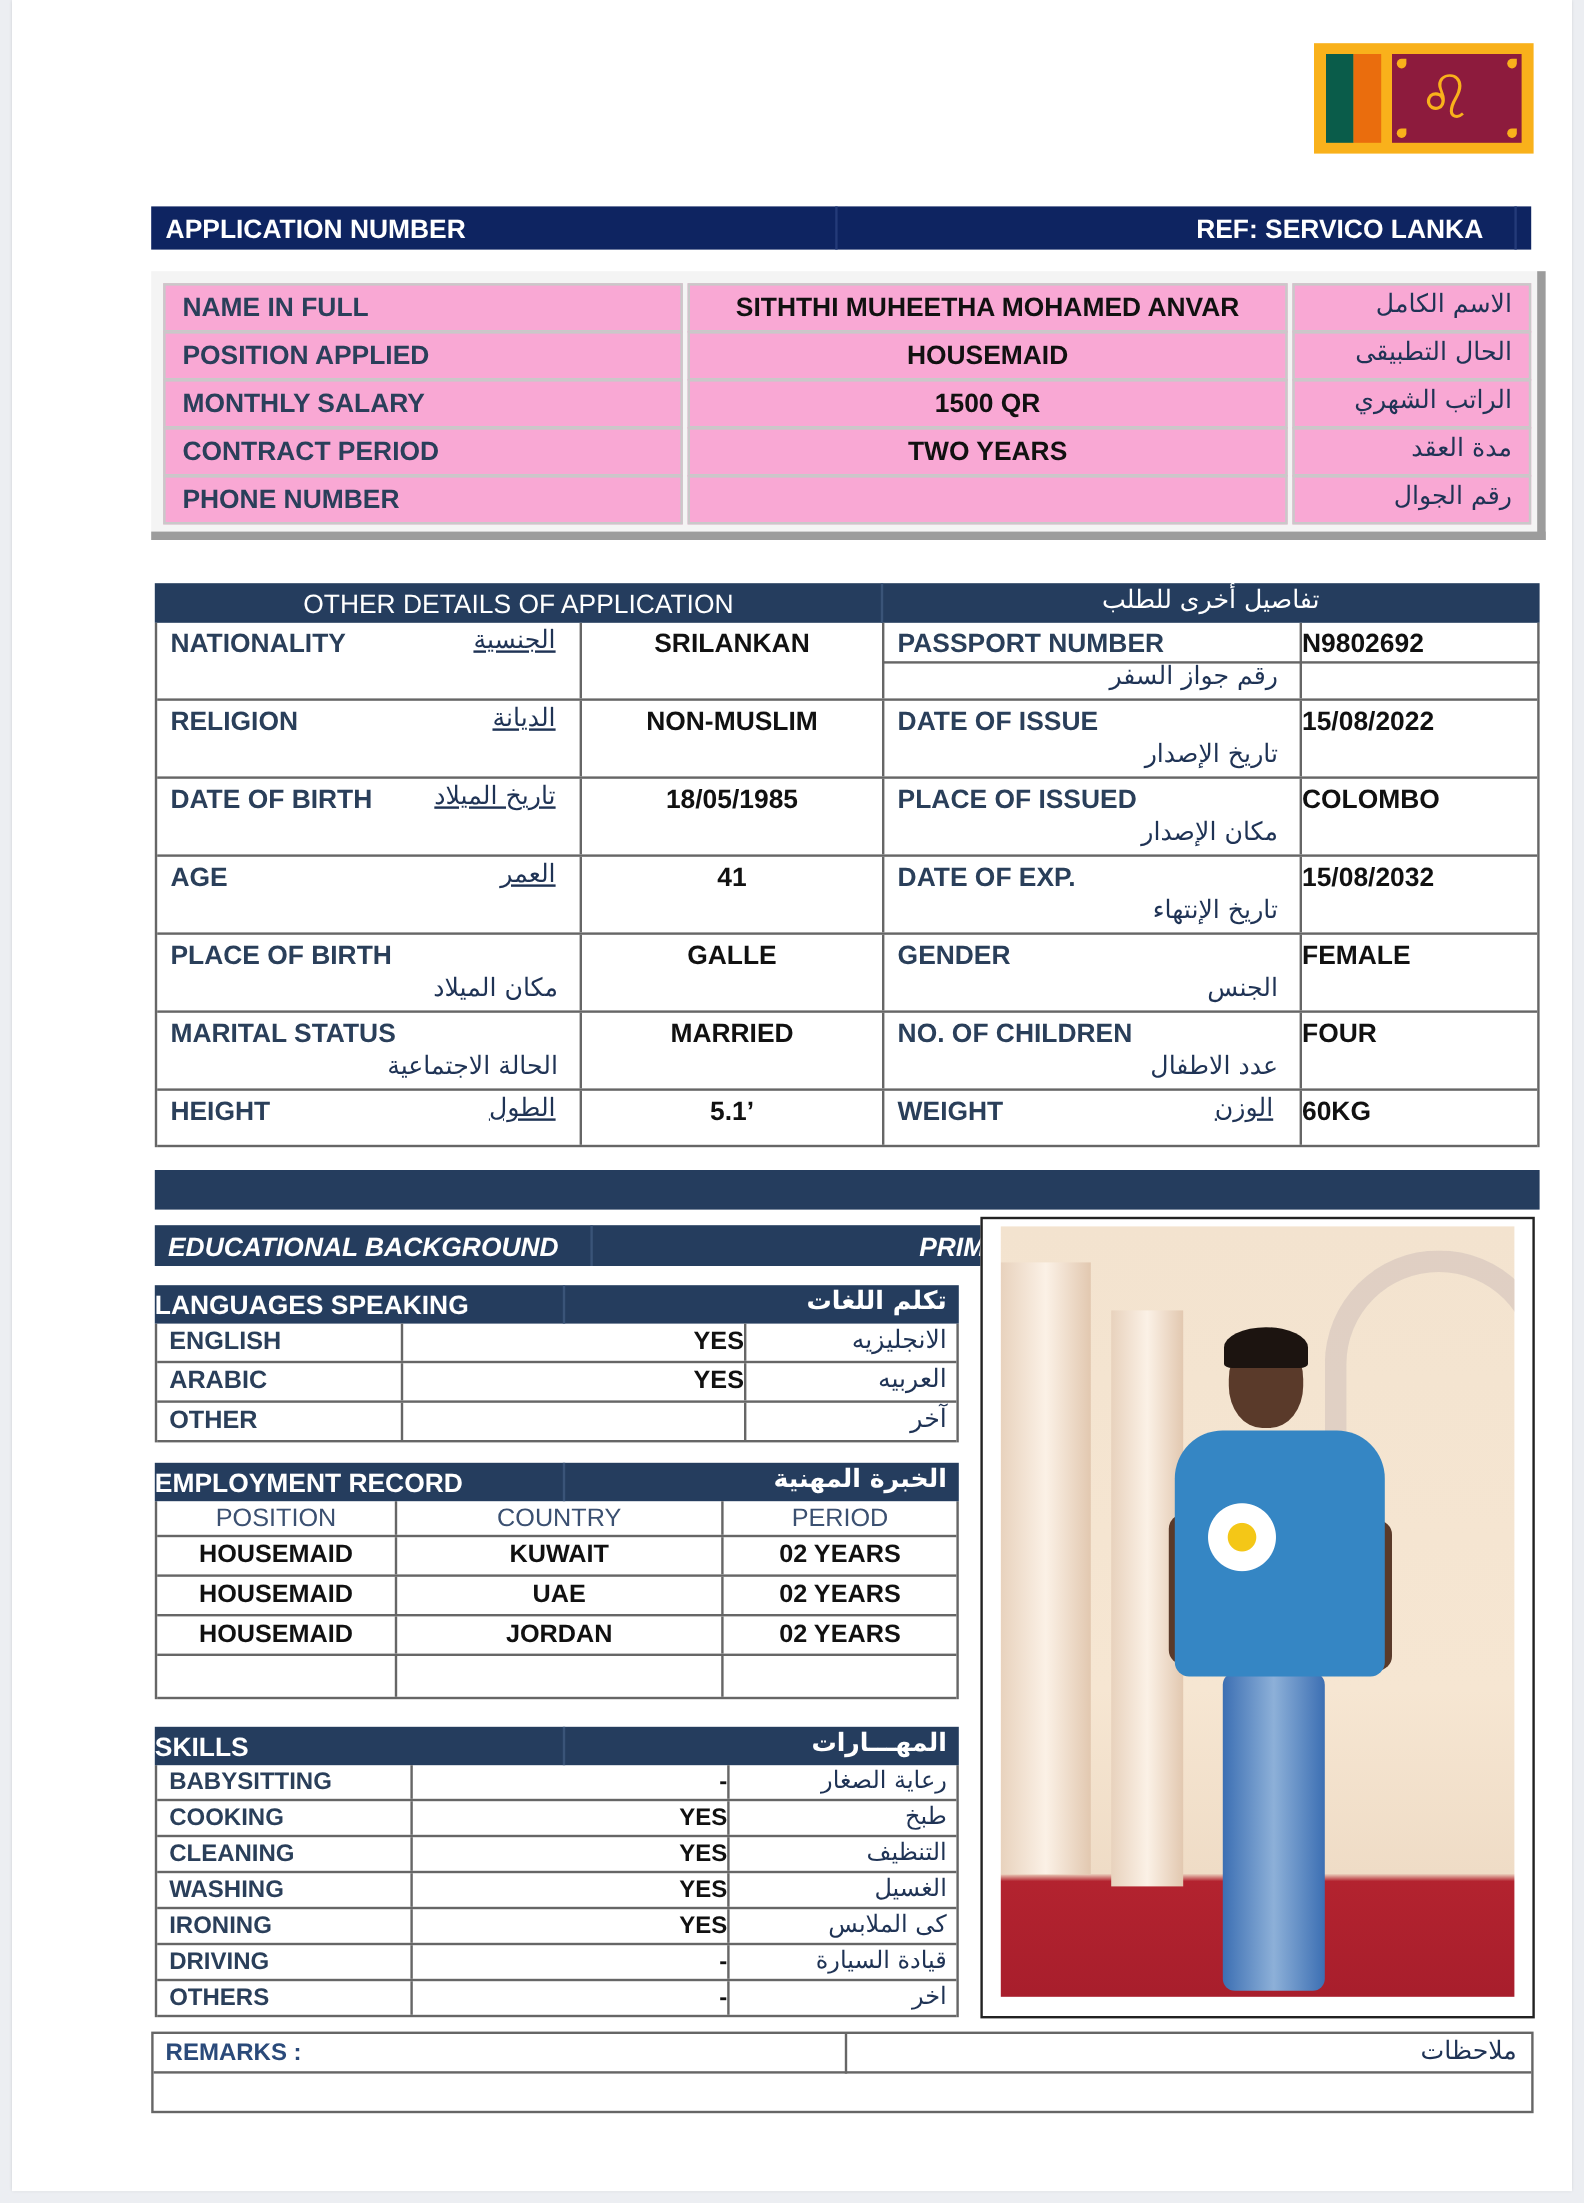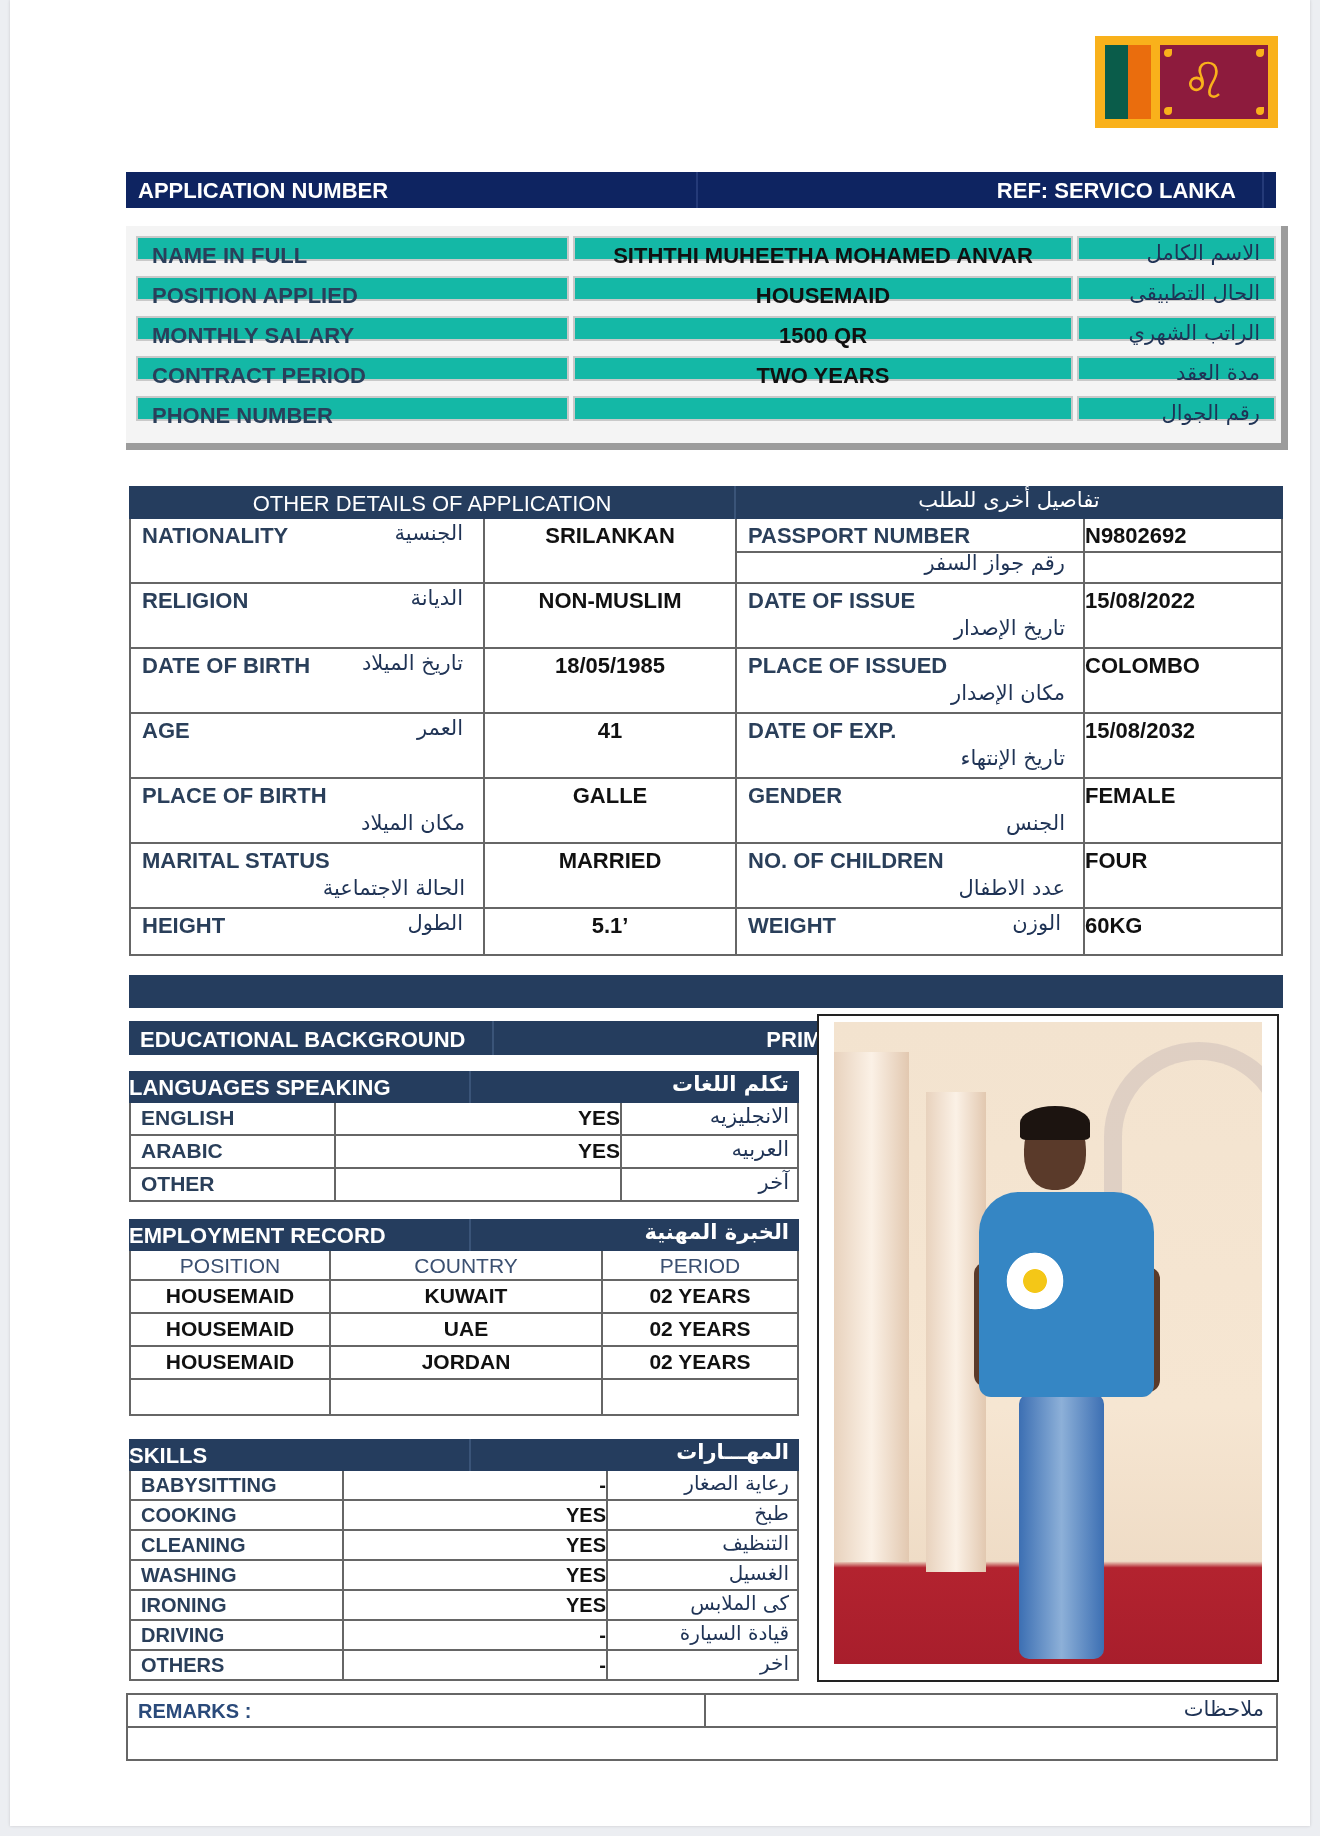--- a/index.html
+++ b/index.html
@@ -24,47 +24,47 @@
   
   .hdr { left: 116px; top: 172px; width: 1150px; height: 36px; color: #fff; font-weight: bold; font-size: 22px; }
   .hdr .l { position: absolute; left: 12px; top: 6px; }
   .hdr .r { position: absolute; right: 40px; top: 6px; }
   .hdr .div1 { position: absolute; left: 570px; top: 0; width: 2px; height: 36px; background: #243a78; }
   .hdr .div2 { position: absolute; right: 12px; top: 0; width: 2px; height: 36px; background: #243a78; }
 
   
   .basic { left: 116px; top: 226px; width: 1162px; height: 224px; background: #f4f4f4; border-right: 7px solid #9c9c9c; border-bottom: 7px solid #9c9c9c; }
   .basic .row { position: absolute; left: 10px; height: 36px; width: 1140px; }
-  .basic .c { position: absolute; top: 0; height: 25px; background: #14b8a6; border: 2px solid #c9c9c9; font-size: 22px; }
+  .basic .c { position: absolute; top: 0; height: 41px; background: #f9a8d4; border: 2px solid #c9c9c9; font-size: 22px; }
   .basic .c1 { left: 0; width: 433px; padding: 5px 0 0 14px; }
   .basic .c2 { left: 437px; width: 500px; text-align: center; padding-top: 5px; }
   .basic .c3 { left: 941px; width: 199px; padding: 3px 14px 0 0; text-align: right; font-size: 21px; }
 
   
   .od { left: 119px; top: 486px; width: 1154px; }
   .od .head { position: absolute; left: 0; top: 0; width: 1154px; height: 33px; color: #fff; font-size: 22px; }
   .od .head .l { position: absolute; left: 0; width: 606px; text-align: center; top: 5px; }
   .od .head .r { position: absolute; left: 606px; width: 548px; text-align: center; top: 2px; font-size: 21px; direction: rtl; font-family: "DejaVu Sans", sans-serif; }
   .od .head .sep { position: absolute; left: 605px; top: 0; width: 2px; height: 33px; background: #3a5478; }
   .od .grid { position: absolute; left: 0; top: 33px; width: 1154px; border-left: 2px solid #666; border-right: 2px solid #666; }
   .od .r { position: relative; height: 65px; border-bottom: 2px solid #666; }
   .od .r.short { height: 47px; }
   .od .cell { position: absolute; top: 0; bottom: 0; border-right: 2px solid #666; font-size: 22px; }
   .od .a { left: 0; width: 354px; }
   .od .b { left: 354px; width: 252px; text-align: center; padding-top: 4px; }
   .od .cc { left: 606px; width: 348px; }
   .od .d { left: 954px; width: 228px; text-align: left; padding-top: 4px; border-right: none; }
   .od .en { position: absolute; left: 11px; top: 4px; }
-  .od .arInline { position: absolute; right: 20px; top: 2px; font-size: 21px; }
+  .od .arInline { position: absolute; right: 20px; top: 2px; font-size: 21px; text-decoration: underline; }
   .od .arBelow { position: absolute; right: 18px; top: 32px; font-size: 21px; }
   .od .foot { position: absolute; left: 0; width: 1154px; height: 33px; }
 
   
   .bar { height: 34px; color: #fff; font-weight: bold; font-size: 22px; }
-  .edu { left: 119px; top: 1021px; width: 750px; }
+  .edu { left: 119px; top: 1021px; width: 750px; font-style: italic; }
   .edu .l { position: absolute; left: 11px; top: 6px; }
   .edu .r { position: absolute; right: 12px; top: 6px; }
   .edu .sep { position: absolute; left: 363px; top: 0; width: 2px; height: 34px; background: #3a5478; }
 
   .tbl { width: 670px; }
   .tbl .th { position: relative; height: 32px; color: #fff; font-size: 22px; font-weight: bold; }
   .tbl .th .l { position: absolute; left: 0; width: 340px; top: 4px; }
   .tbl .th .r { position: absolute; right: 10px; top: 1px; font-size: 21px; font-weight: bold; direction: rtl; font-family: "DejaVu Sans", sans-serif; }
   .tbl .th .sep { position: absolute; left: 340px; top: 0; width: 2px; height: 32px; background: #3a5478; }
   .tbl .body { border-left: 2px solid #666; border-right: 2px solid #666; }

